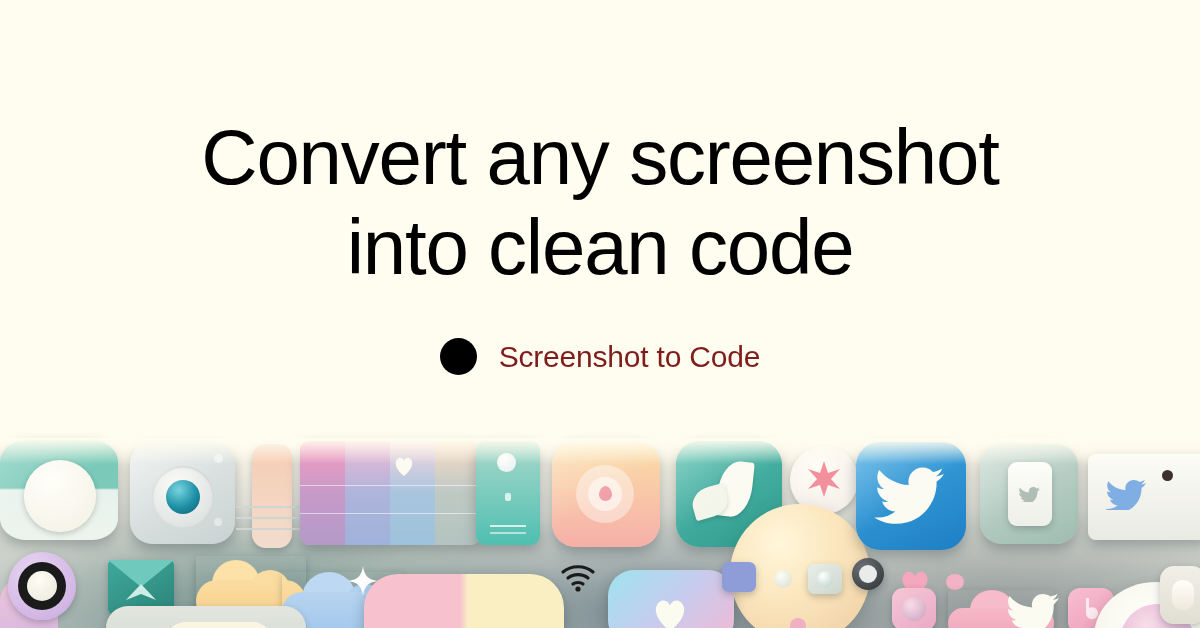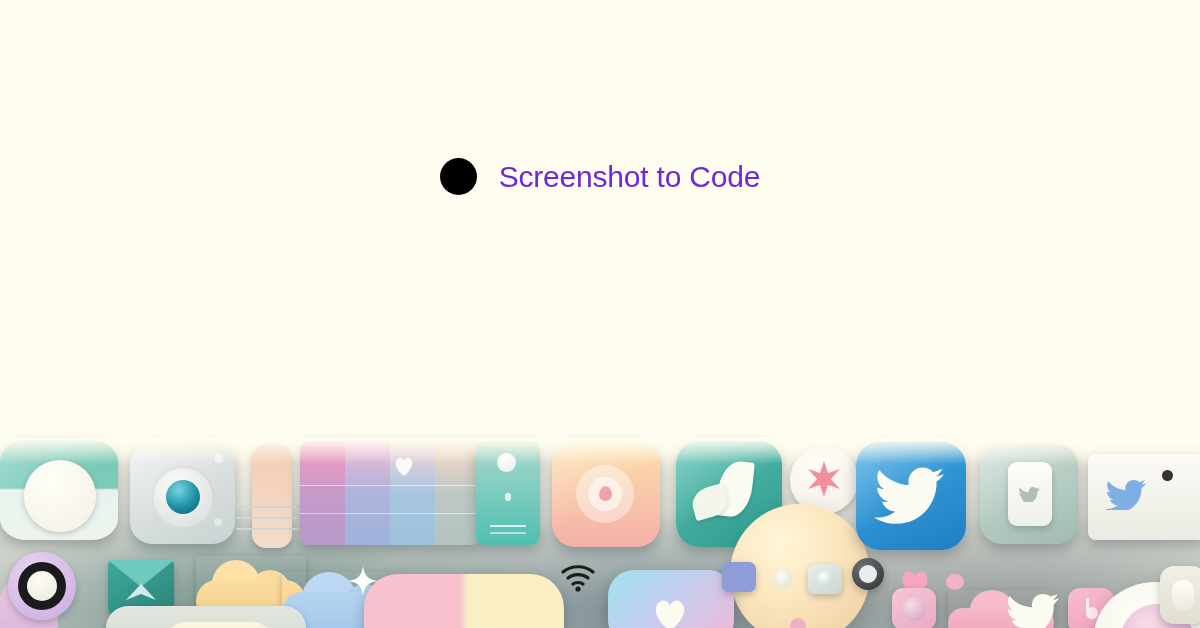--- a/index.html
+++ b/index.html
@@ -23,21 +23,21 @@
     text-align:center; letter-spacing:-1.2px; max-width:900px;
   }
   .headline .l2 { display:block; }
   .brand-row {
     display:flex; align-items:center; gap:22px; margin-top:46px;
   }
   .brand-logo {
     width:37px; height:37px; border-radius:50%; background:#000; flex:0 0 auto;
   }
   .brand-name {
-    font-size:30px; font-weight:400; color:#6d28d9; letter-spacing:-0.2px; white-space:nowrap;
+    font-size:30px; font-weight:400; color:#7f1d1d; letter-spacing:-0.2px; white-space:nowrap;
   }
 
   
   .strip {
     position:absolute; left:0; bottom:0; width:1200px; height:190px; z-index:5;
     background:
       radial-gradient(ellipse 420px 150px at 270px 175px, rgba(60,105,100,.62), rgba(60,105,100,0) 72%),
       radial-gradient(ellipse 400px 140px at 640px 175px, rgba(70,95,110,.55), rgba(70,95,110,0) 72%),
       radial-gradient(ellipse 420px 150px at 1000px 180px, rgba(95,100,105,.48), rgba(95,100,105,0) 72%),
       linear-gradient(to bottom, #FFFDF0 0%, #FBF6E8 6%, #EDEBE0 22%, #CFD3CC 55%, #BCC4C0 100%);
@@ -224,20 +224,24 @@
             background:linear-gradient(to bottom,#FFFEF8,#EFE9DC); }
 
   .svg-white { fill:#FBFBF2; }
 </style>
 </head>
 <body>
 
 <div class="banner">
 
   <div class="text-block">
+    <h1 class="headline">
+      <span class="l1">Convert any screenshot</span>
+      <span class="l2">into clean code</span>
+    </h1>
     <div class="brand-row">
       <div class="brand-logo"></div>
       <div class="brand-name">Screenshot to Code</div>
     </div>
   </div>
 
   <div class="strip">
 
     <div class="ic sq sheen shadow-md i-toggle">
       <div class="knob"></div>

